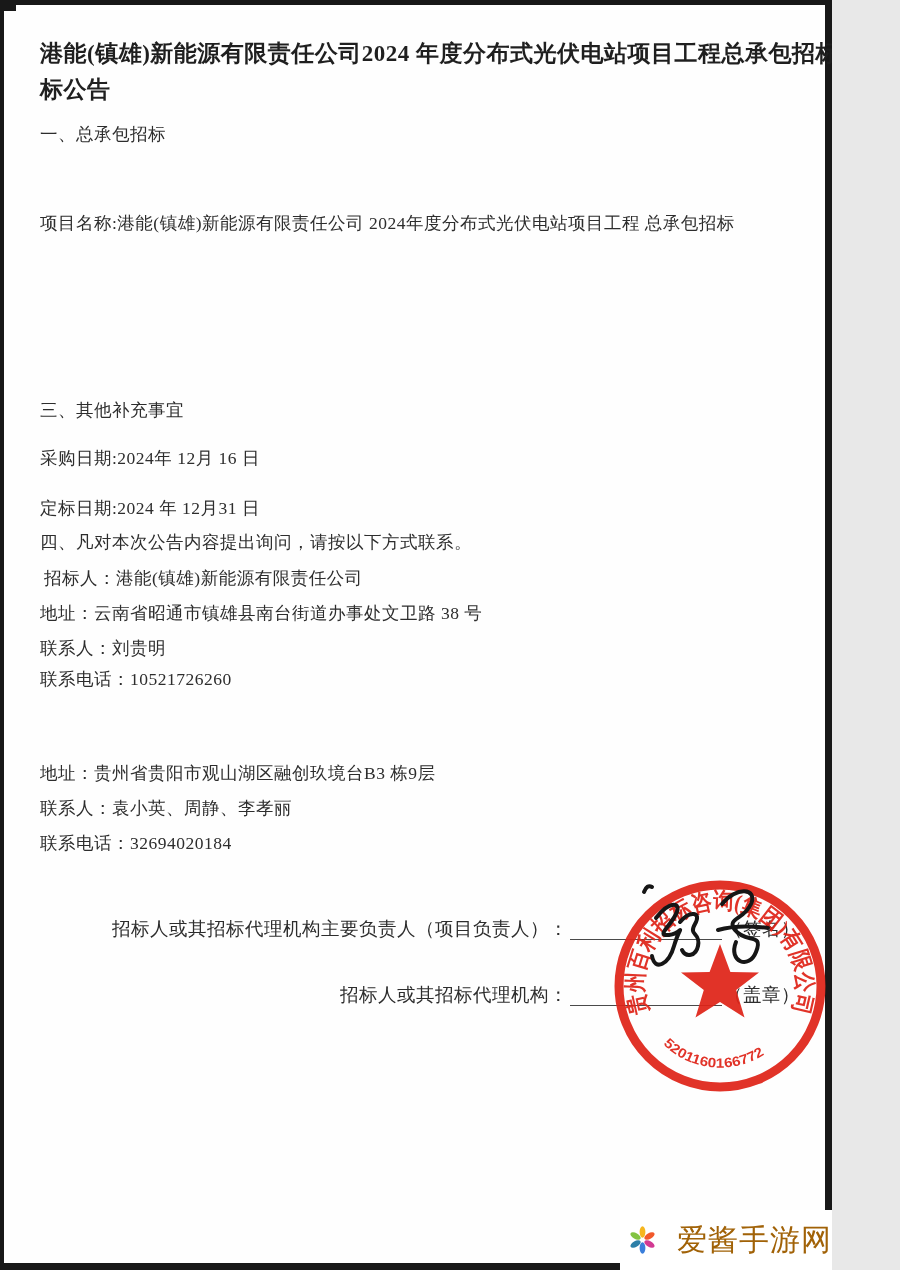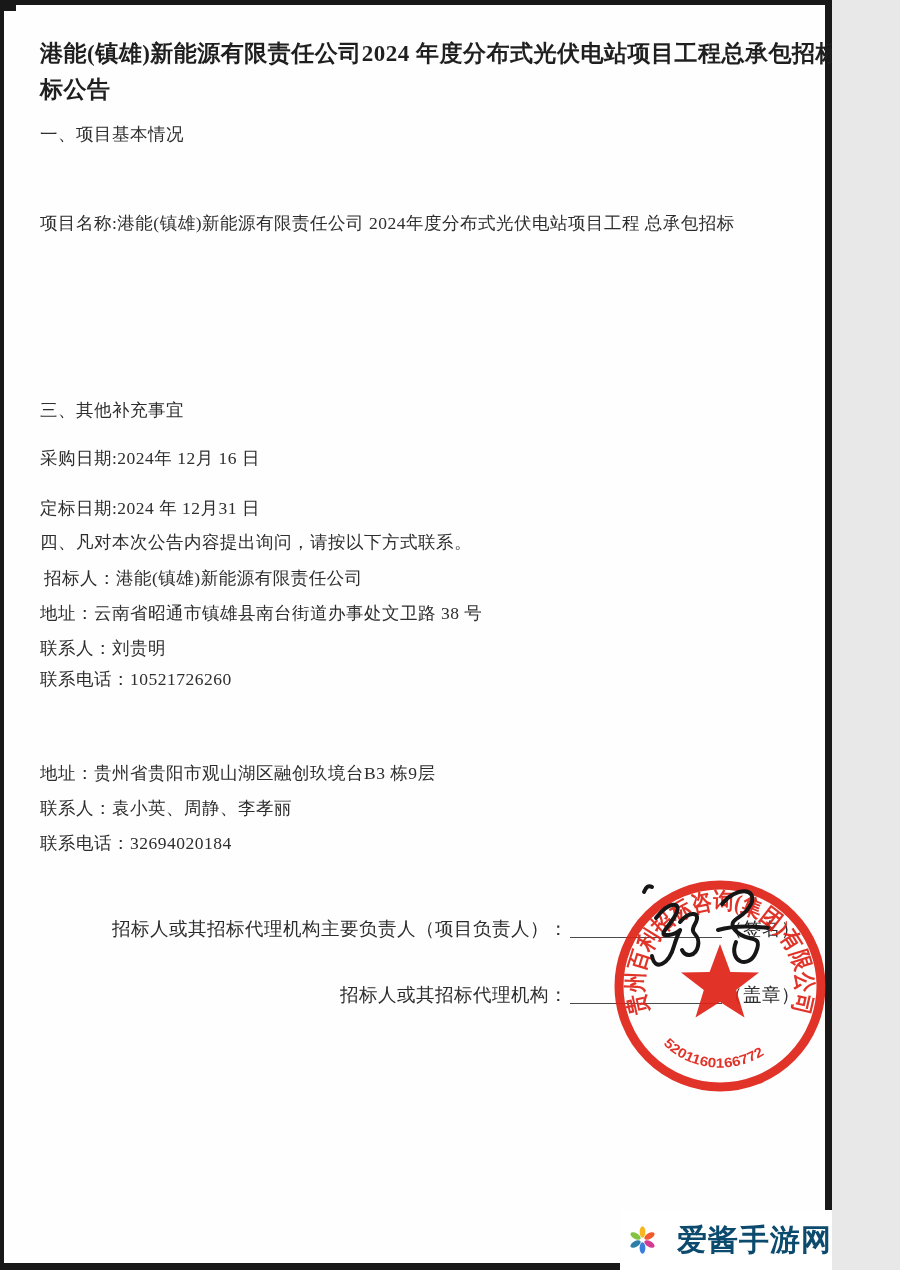--- a/index.html
+++ b/index.html
@@ -28,53 +28,53 @@
     position:absolute;left:40px;width:824px;
     font-size:17.5px;line-height:1.45;white-space:nowrap;
     color:#2d2d2d;letter-spacing:0.5px;
   }
   .para{
     white-space:normal;text-align:justify;line-height:29px;
     font-size:17.5px;
   }
   .sig-row{
     position:absolute;left:0;right:32px;
-    display:flex;justify-content:flex-end;align-items:flex-start;
+    display:flex;justify-content:flex-end;align-items:center;
     font-size:18.5px;color:#2d2d2d;letter-spacing:0.5px;
   }
   .sig-underline{
     display:inline-block;width:152px;height:1.15em;
     border-bottom:1.6px solid #4a4a4a;margin:0 2px;
   }
   .seal-svg{position:absolute;left:606px;top:872px;opacity:0.93;}
   .scribble-svg{position:absolute;left:622px;top:878px;}
   .watermark{
     position:absolute;right:0;bottom:0;width:212px;height:60px;
     background:#ffffff;display:flex;align-items:center;
     font-family:"Liberation Sans","DejaVu Sans",sans-serif;
   }
   .wm-text{
-    font-size:30px;font-weight:bold;color:#0c4a6e;
+    font-size:30px;font-weight:normal;color:#a16207;
     letter-spacing:1px;margin-left:20px;white-space:nowrap;
   }
 </style>
 </head>
 <body>
 
 <div class="page">
 
   <div class="edge edge-top"></div>
   <div class="edge edge-left"></div>
   <div class="edge edge-right"></div>
   <div class="edge edge-bottom"></div>
   <div class="edge corner-tl"></div>
 
   <div class="doc-title">港能(镇雄)新能源有限责任公司2024 年度分布式光伏电站项目工程总承包招标废标公告</div>
 
-  <div class="line" style="top:122px">一、项目基本情况</div>
+  <div class="line" style="top:122px">一、总承包招标</div>
   <div class="line" style="top:211px">项目名称:港能(镇雄)新能源有限责任公司 2024年度分布式光伏电站项目工程 总承包招标</div>
   <div class="line" style="top:398px">三、其他补充事宜</div>
   <div class="line" style="top:446px">采购日期:2024年 12月 16 日</div>
   <div class="line" style="top:496px">定标日期:2024 年 12月31 日</div>
   <div class="line" style="top:566px;left:44px">招标人：港能(镇雄)新能源有限责任公司</div>
   <div class="line" style="top:530px">四、凡对本次公告内容提出询问，请按以下方式联系。</div>
   <div class="line" style="top:601px">地址：云南省昭通市镇雄县南台街道办事处文卫路 38 号</div>
   <div class="line" style="top:636px">联系人：刘贵明</div>
   <div class="line" style="top:667px">联系电话：10521726260</div>
   <div class="line" style="top:761px">地址：贵州省贵阳市观山湖区融创玖境台B3 栋9层</div>

